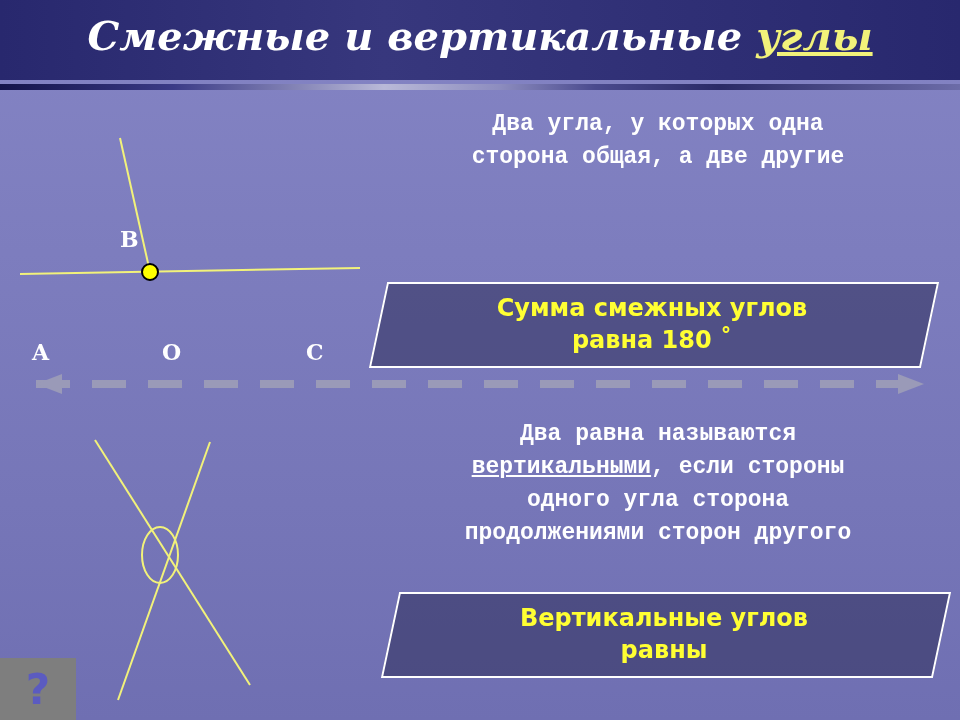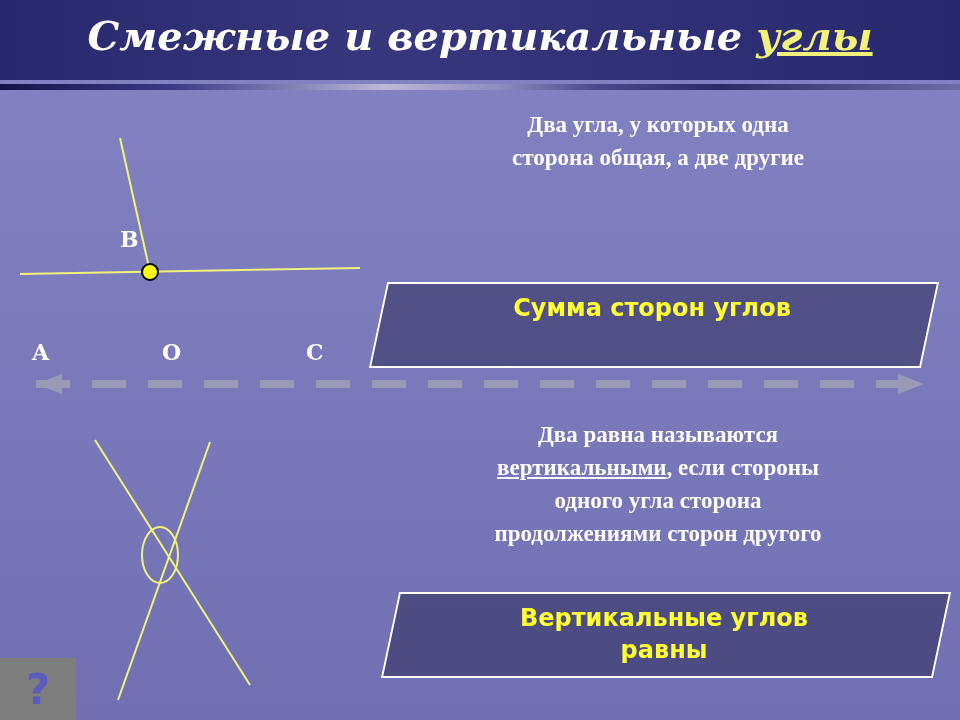--- a/index.html
+++ b/index.html
@@ -87,21 +87,21 @@
     font-weight: bold;
     font-size: 22px;
     color: #ffffff;
   }
 
   
   .text-block {
     position: absolute;
     text-align: center;
     color: #ffffff;
-    font-family: Liberation Serif, serif;
+    font-family: Liberation Mono, monospace;
     font-weight: bold;
     font-size: 23px;
     line-height: 33px;
   }
   .text-block .u {
     text-decoration: underline;
   }
   .tb-1 { left: 368px; top: 108px; width: 580px; }
   .tb-2 { left: 368px; top: 418px; width: 580px; }
 
@@ -187,21 +187,22 @@
     </svg>
   </div>
 
   <div class="text-block tb-1">
     <div>Два угла, у которых одна</div>
     <div>сторона общая, а две другие</div>
   </div>
 
   <div class="callout co-1"></div>
   <div class="callout-text co-1-text">
-    <div>Сумма сторон углов</div>
+    <div>Сумма смежных углов</div>
+    <div>равна 180 ˚</div>
   </div>
 
   <div class="text-block tb-2">
     <div>Два равна называются</div>
     <div><span class="u">вертикальными</span><span>, если стороны</span></div>
     <div>одного угла сторона</div>
     <div>продолжениями сторон другого</div>
   </div>
 
   <div class="callout co-2"></div>

